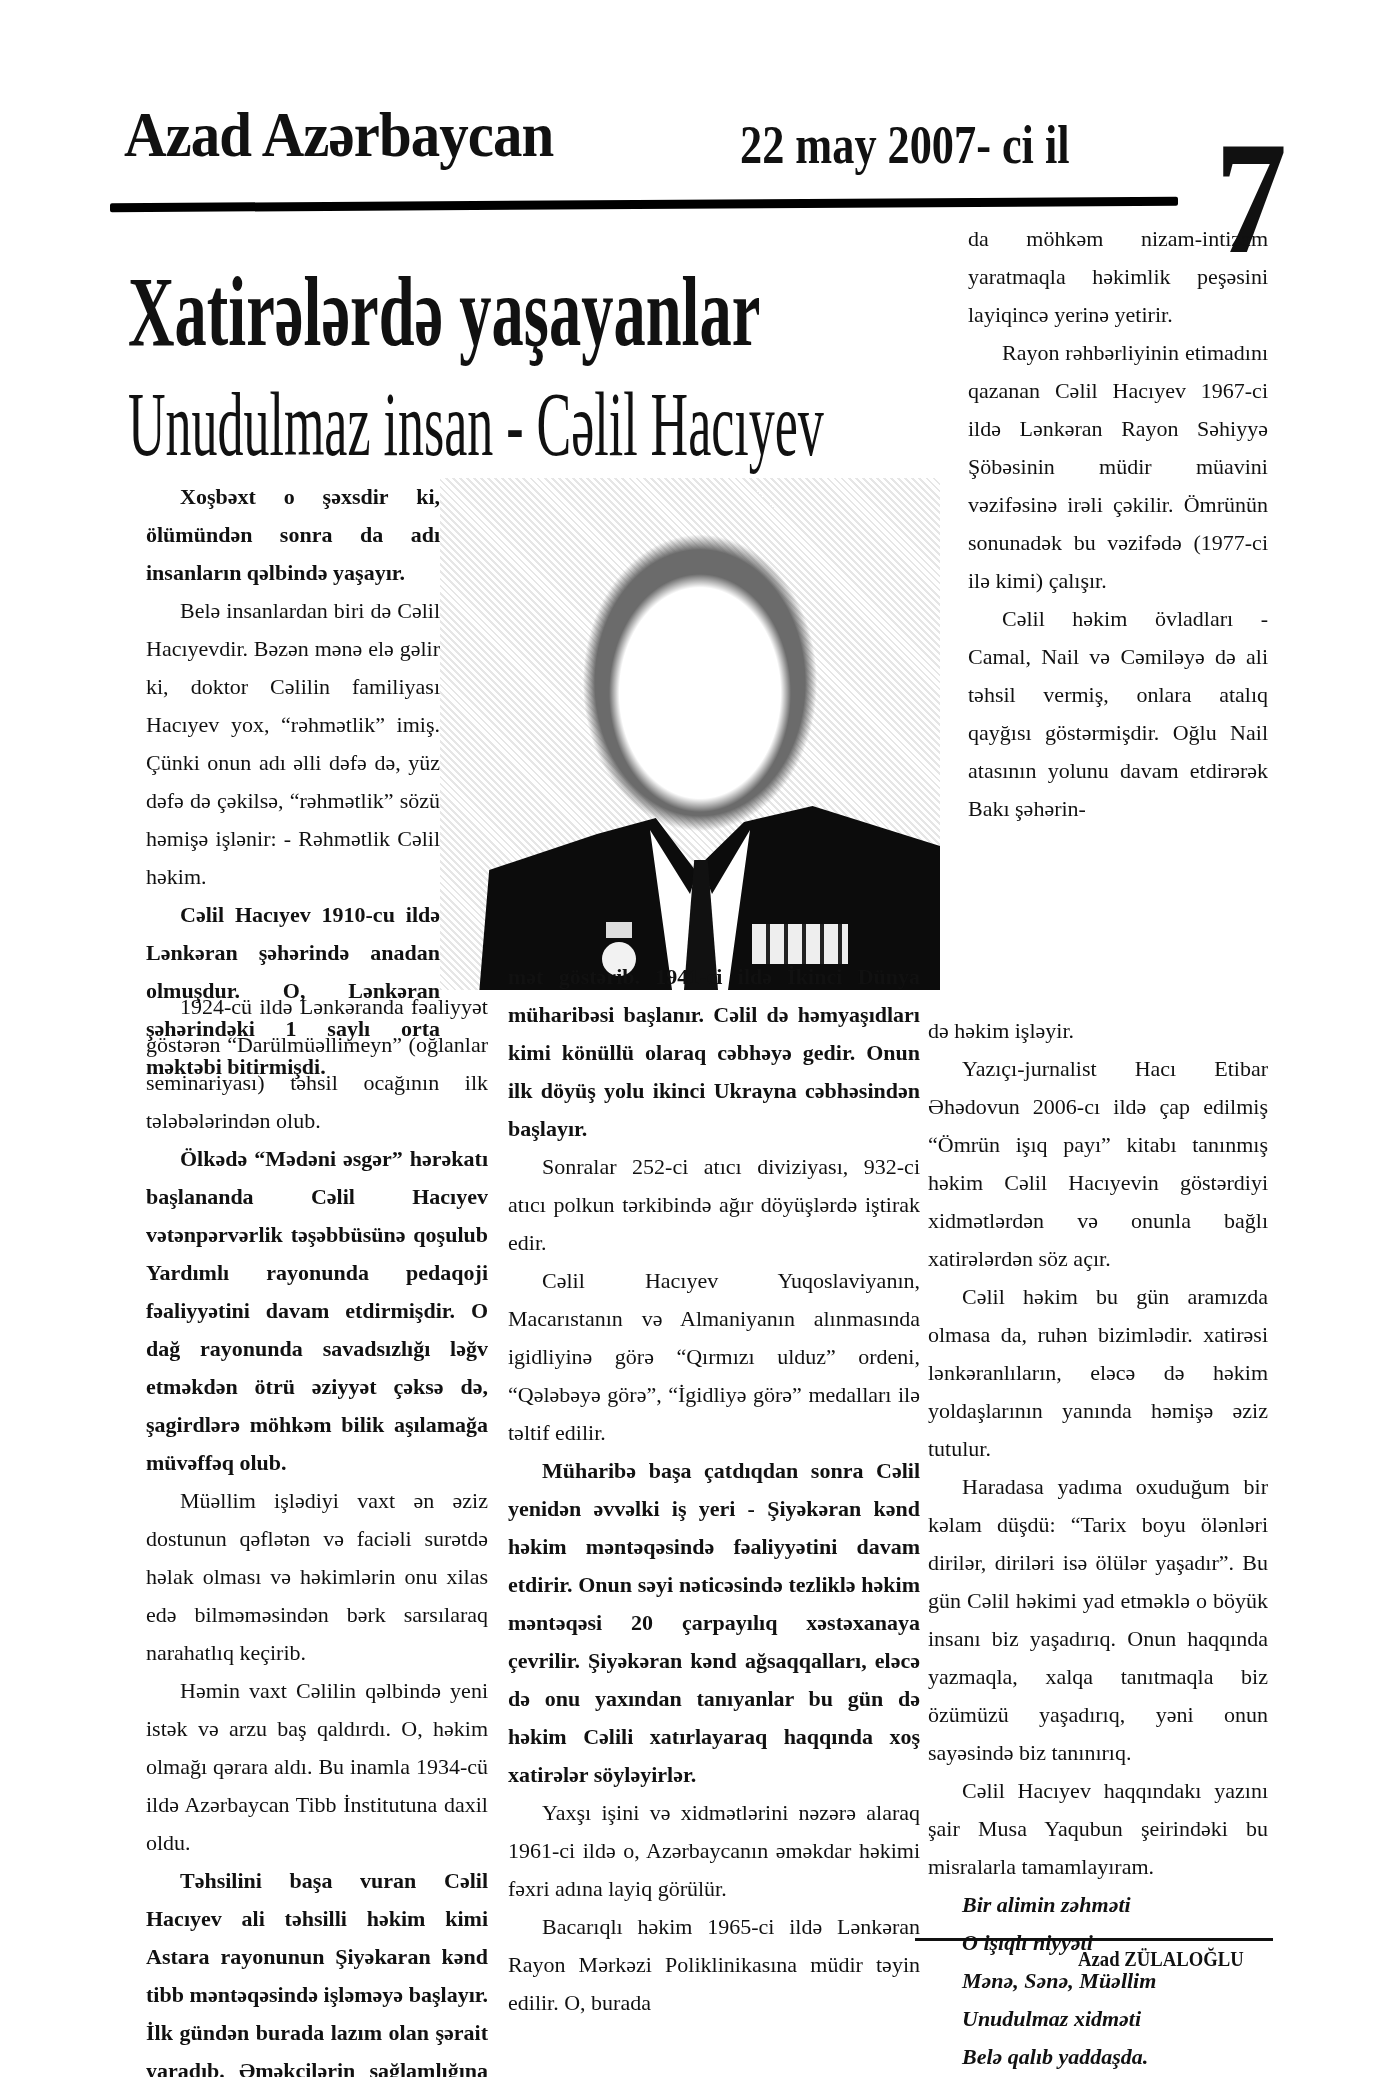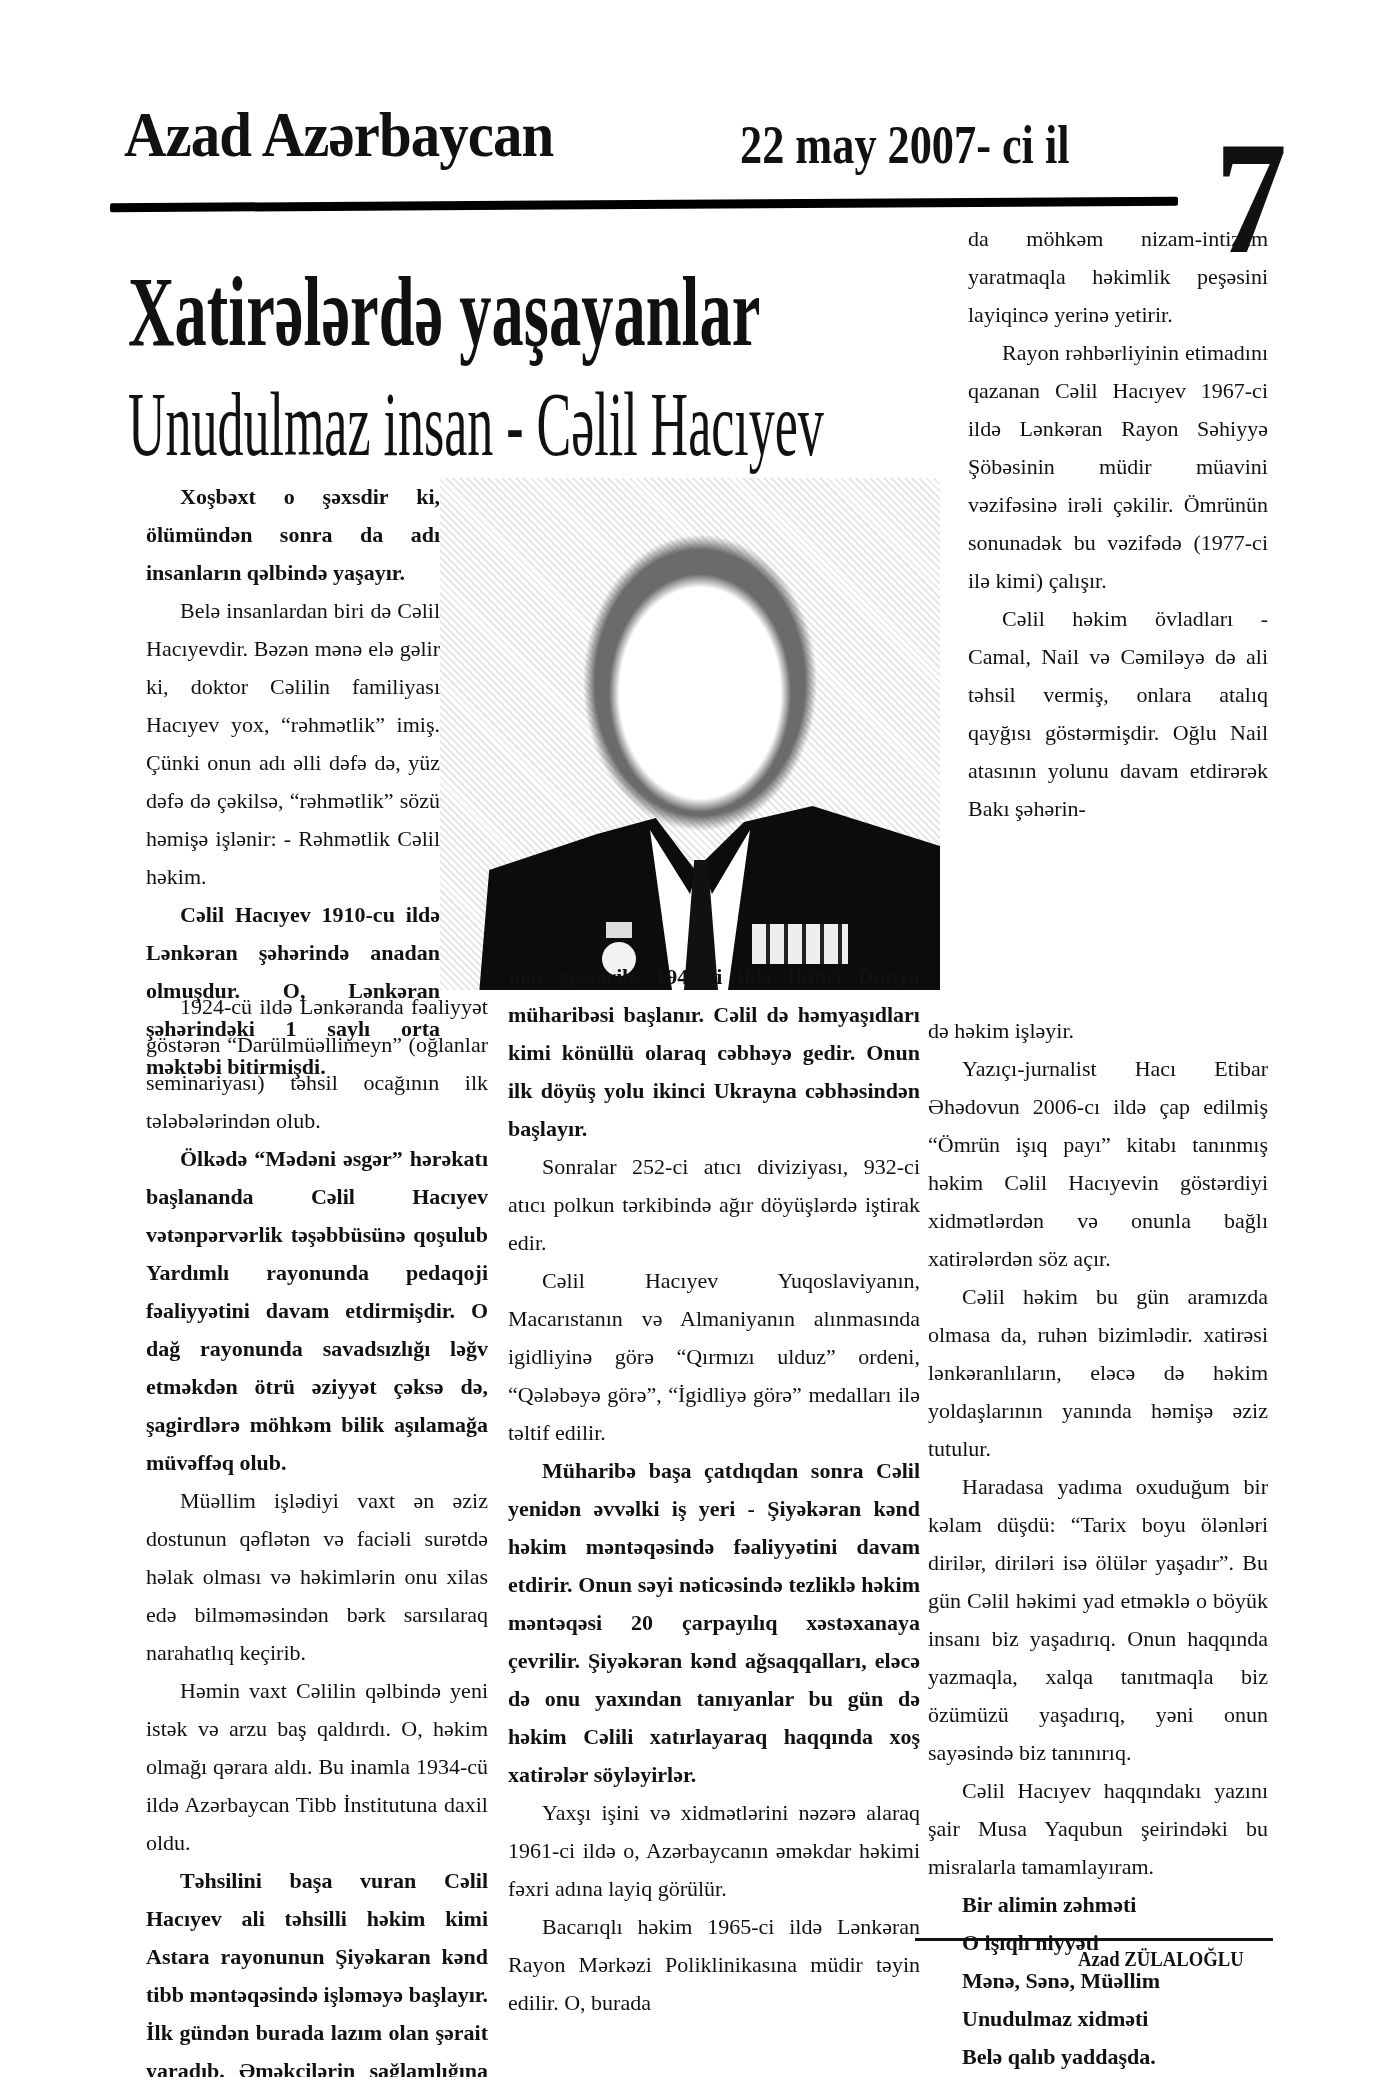--- a/index.html
+++ b/index.html
@@ -123,20 +123,21 @@
       width: 300px;
     }
     #col-right-bottom {
       left: 928px;
       top: 1012px;
       width: 340px;
     }
     .poem {
       margin: 0;
       padding-left: 34px;
+      font-style: italic;
       font-weight: bold;
     }
     .poem div {
       text-align: left;
     }
     .photo {
       position: absolute;
       left: 440px;
       top: 478px;
       width: 500px;

